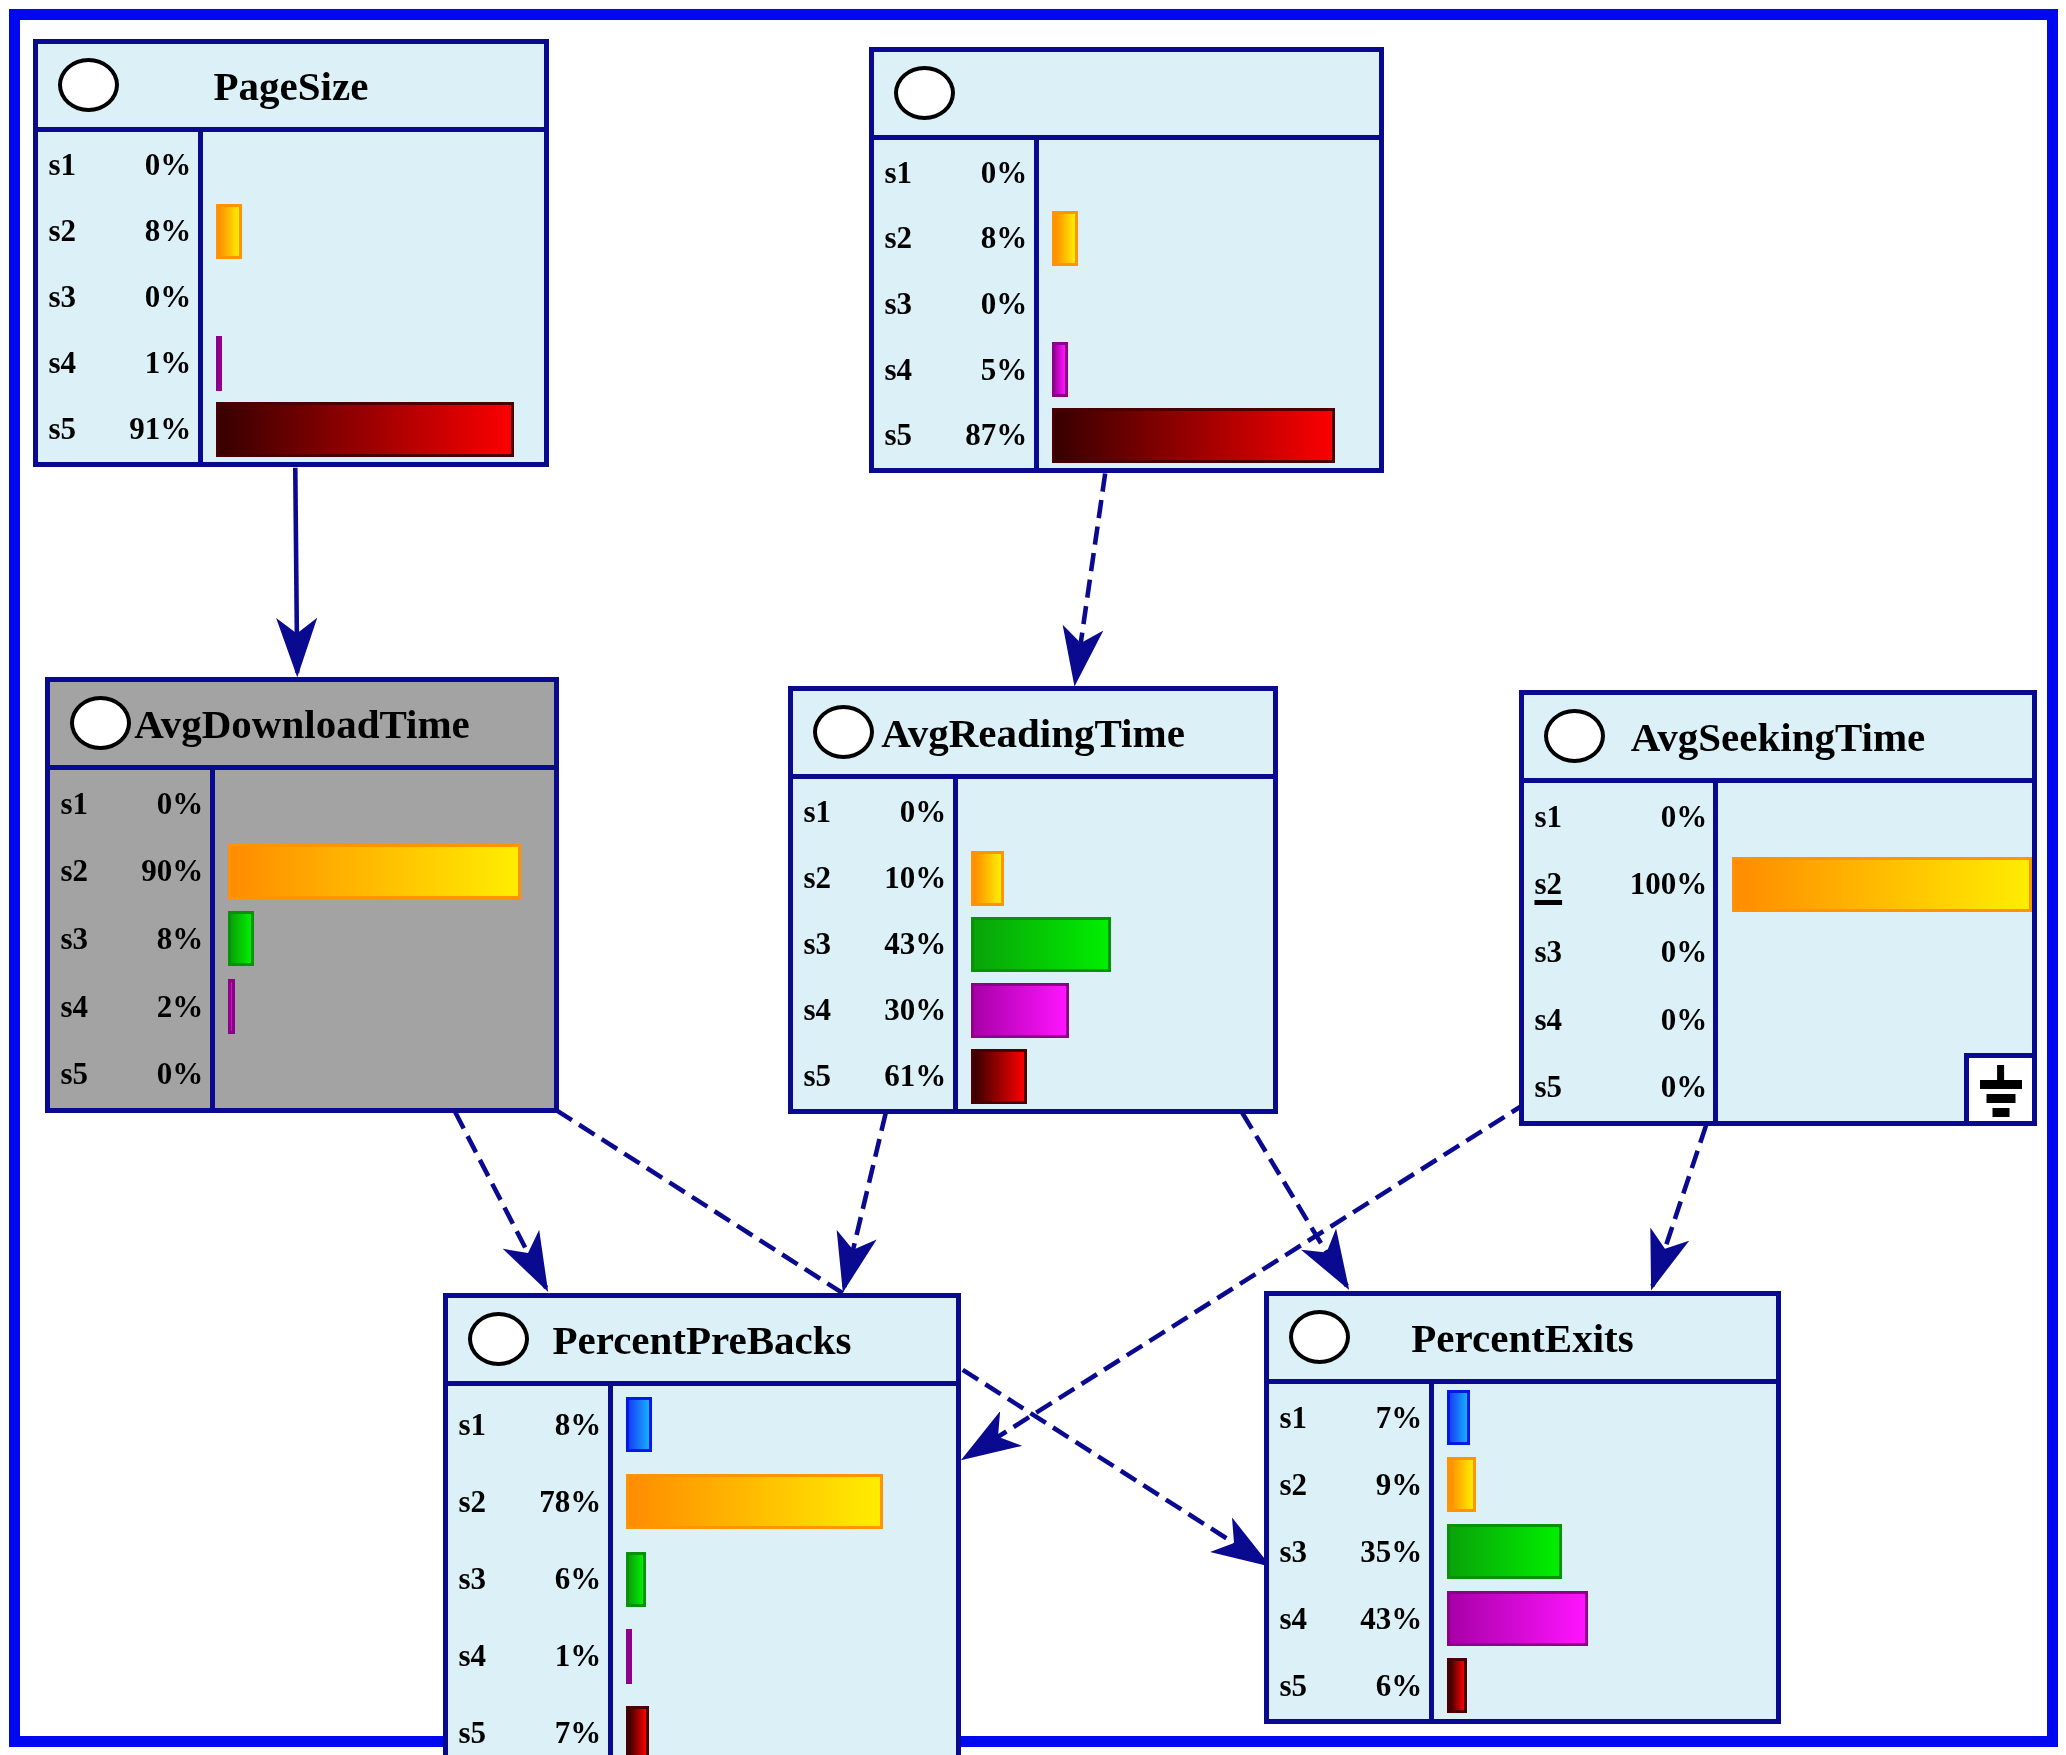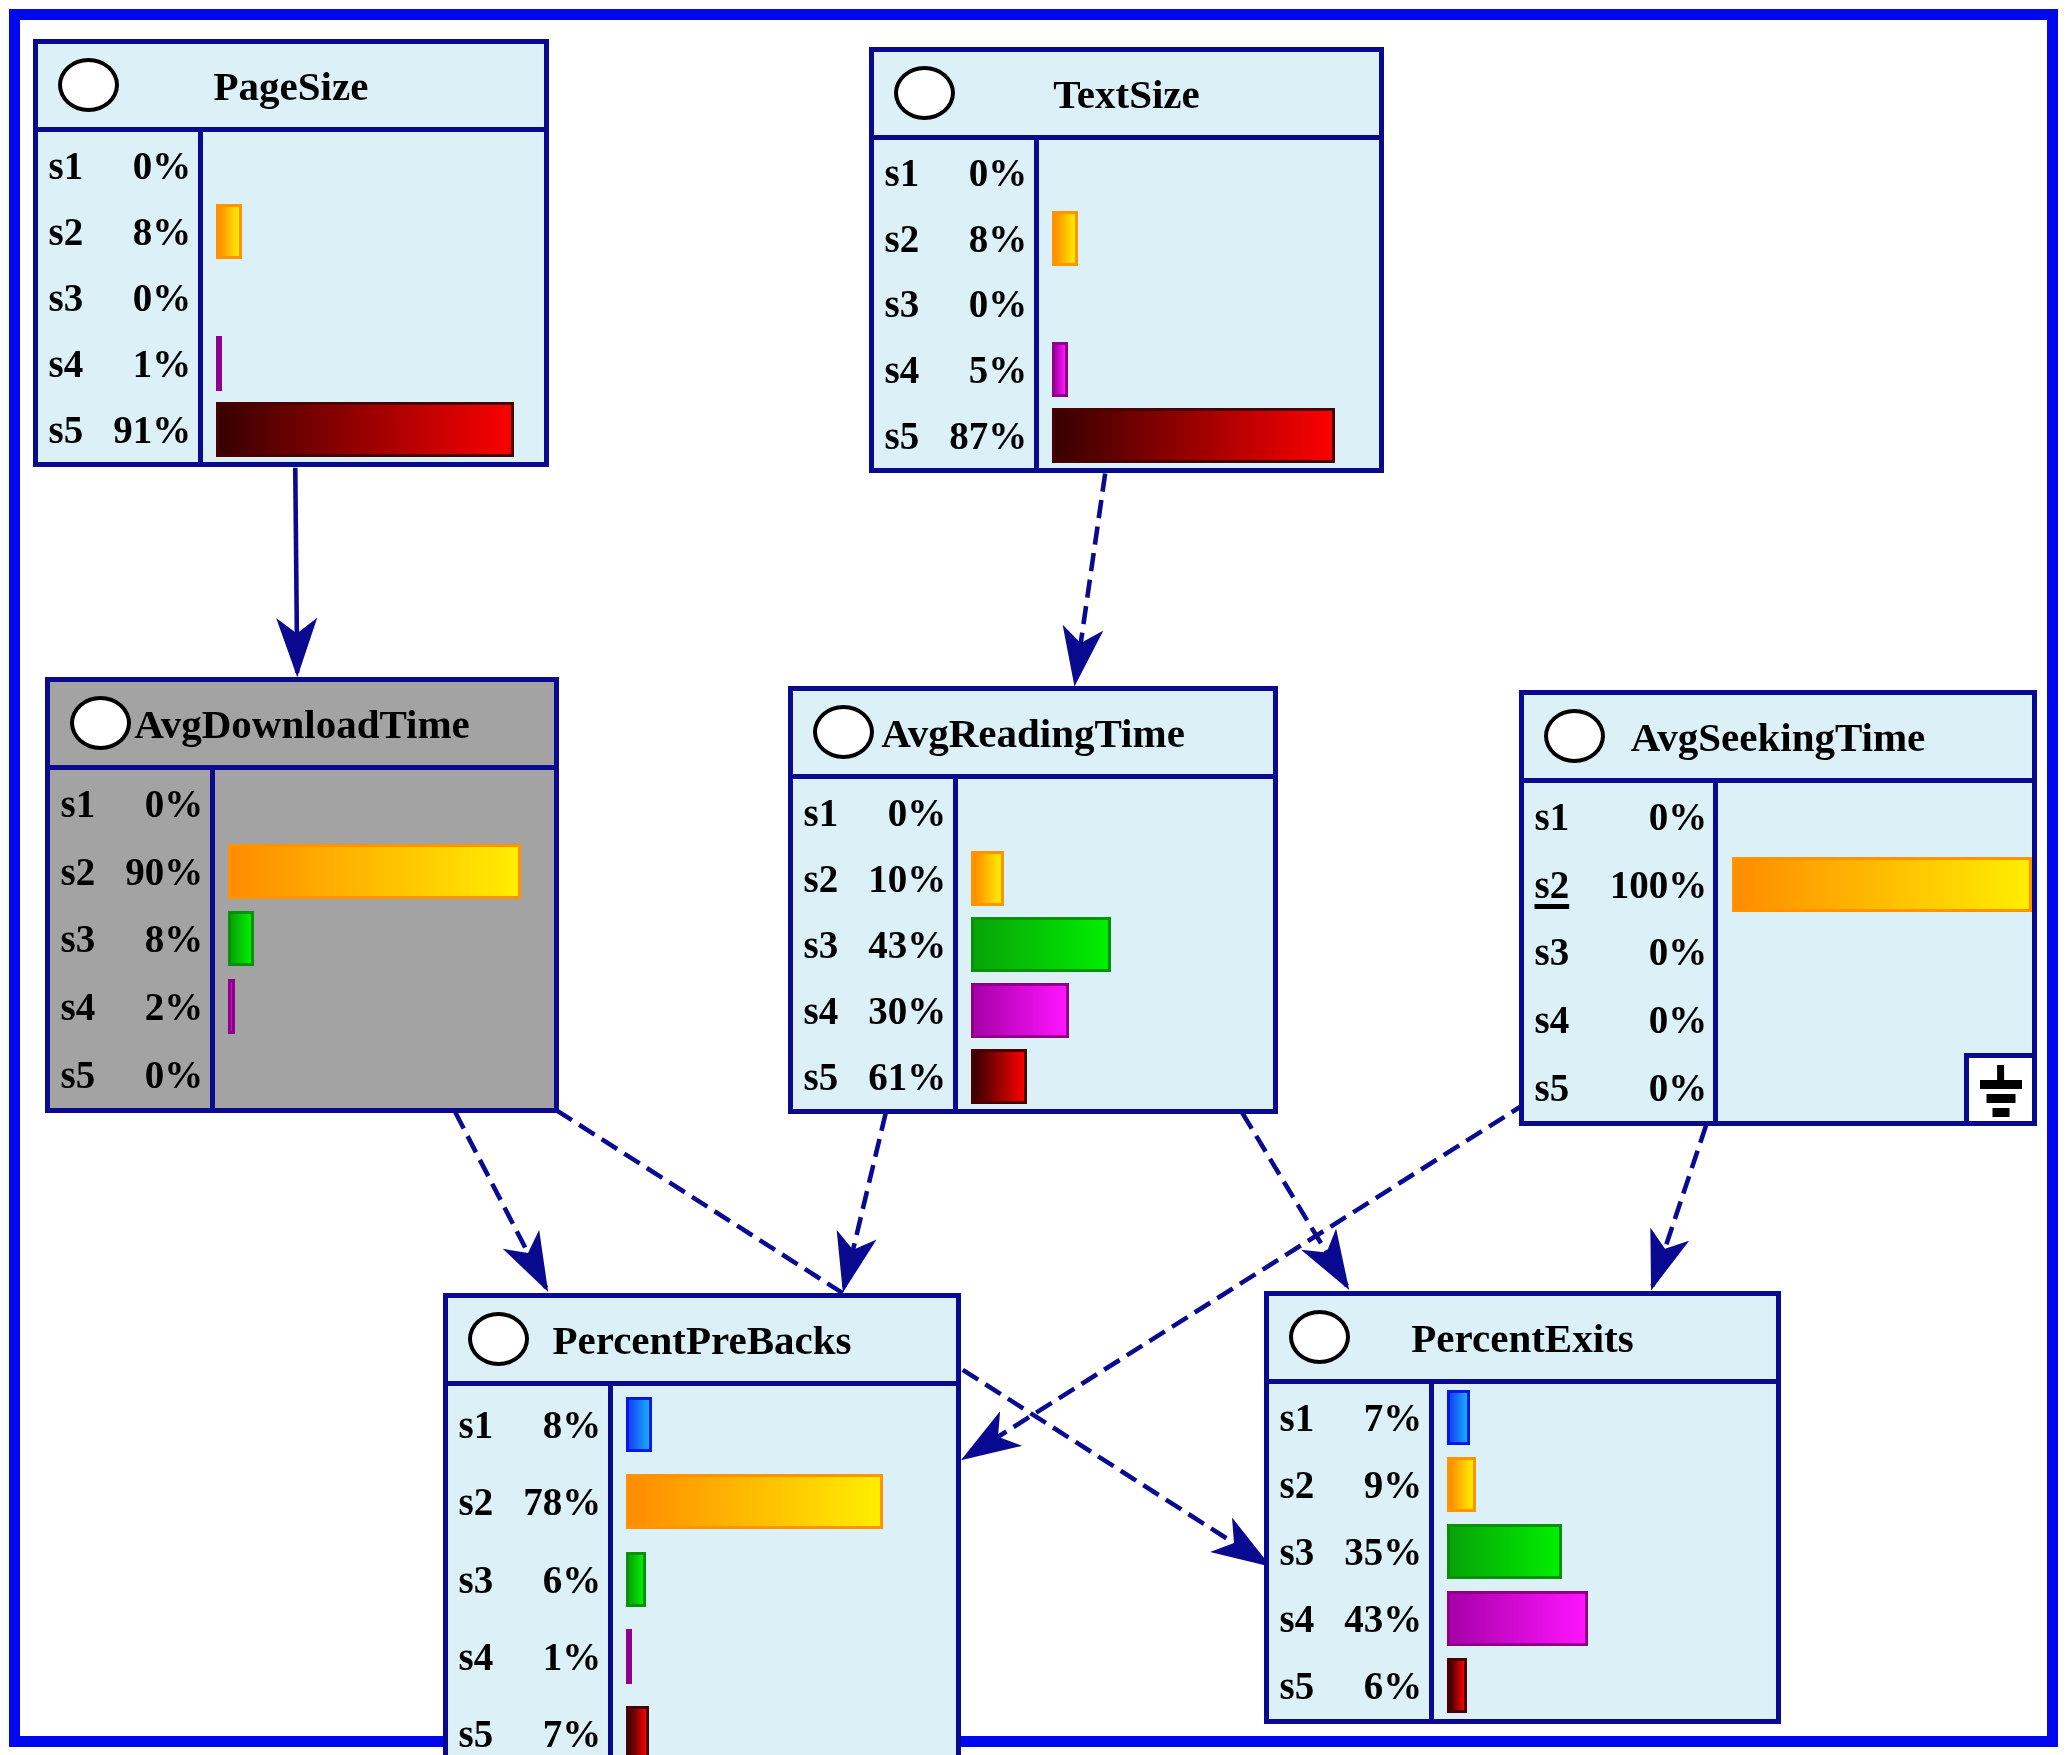--- a/index.html
+++ b/index.html
@@ -61,21 +61,21 @@
     display: flex;
     flex-direction: column;
   }
   .row { flex: 1; display: flex; align-items: center; }
   .labelcell {
     display: flex;
     justify-content: space-between;
     align-items: center;
     box-sizing: border-box;
     padding: 0 11.8px 0 10.5px;
-    font-size: 39px;
+    font-size: 31px;
     font-weight: bold;
     color: #000;
     white-space: nowrap;
   }
   .barcell { flex: 1; padding-left: 13px; }
   .bar { height: 55px; border: 3.3px solid; box-sizing: border-box; }
   .vdiv { position: absolute; top: 88px; bottom: 0; width: 5.2px; }
   .underline {
     text-decoration: underline;
     text-decoration-thickness: 4.6px;
@@ -163,21 +163,20 @@
             <div class="barcell">
               <div class="bar" style="width: 298px; border-color: rgb(74, 0, 0); background: linear-gradient(90deg, rgb(56, 0, 0), rgb(251, 0, 0));"></div>
             </div>
           </div>
         </div>
         <div class="vdiv" style="left: 160px; background: rgb(10, 10, 144);"></div>
       </div>
       <div class="node" style="left: 869px; top: 47px; width: 515px; height: 426px; background: rgb(219, 241, 247); border-color: rgb(10, 10, 144);">
         <div class="title-bar" style="border-color: rgb(10, 10, 144);">
           <span class="ellipse"></span>
-          <span class="title">TextSize</span>
         </div>
         <div class="body">
           <div class="row">
             <div class="labelcell" style="width: 165px;">
               <span>s1</span>
               <span>0%</span>
             </div>
             <div class="barcell"></div>
           </div>
           <div class="row">

